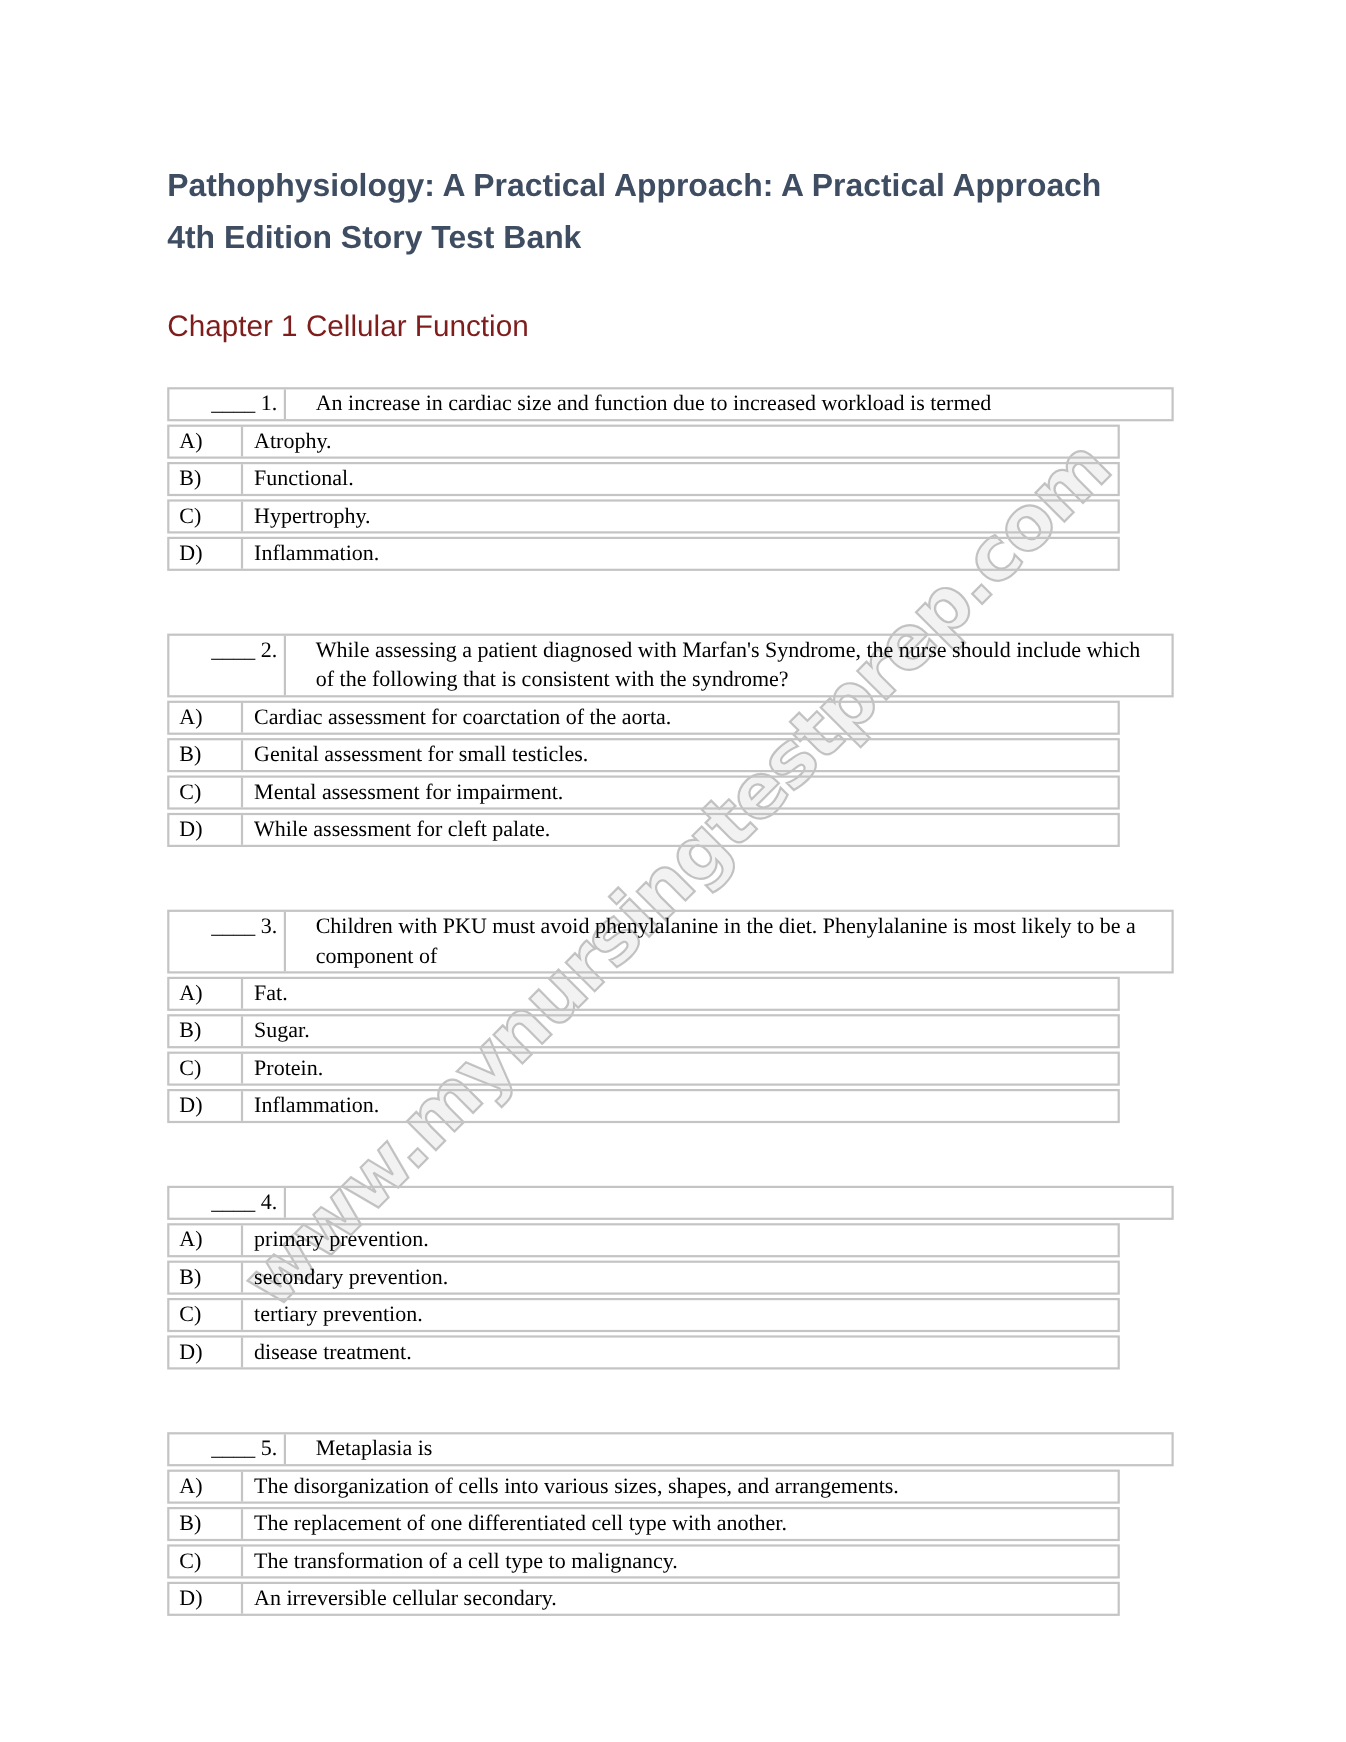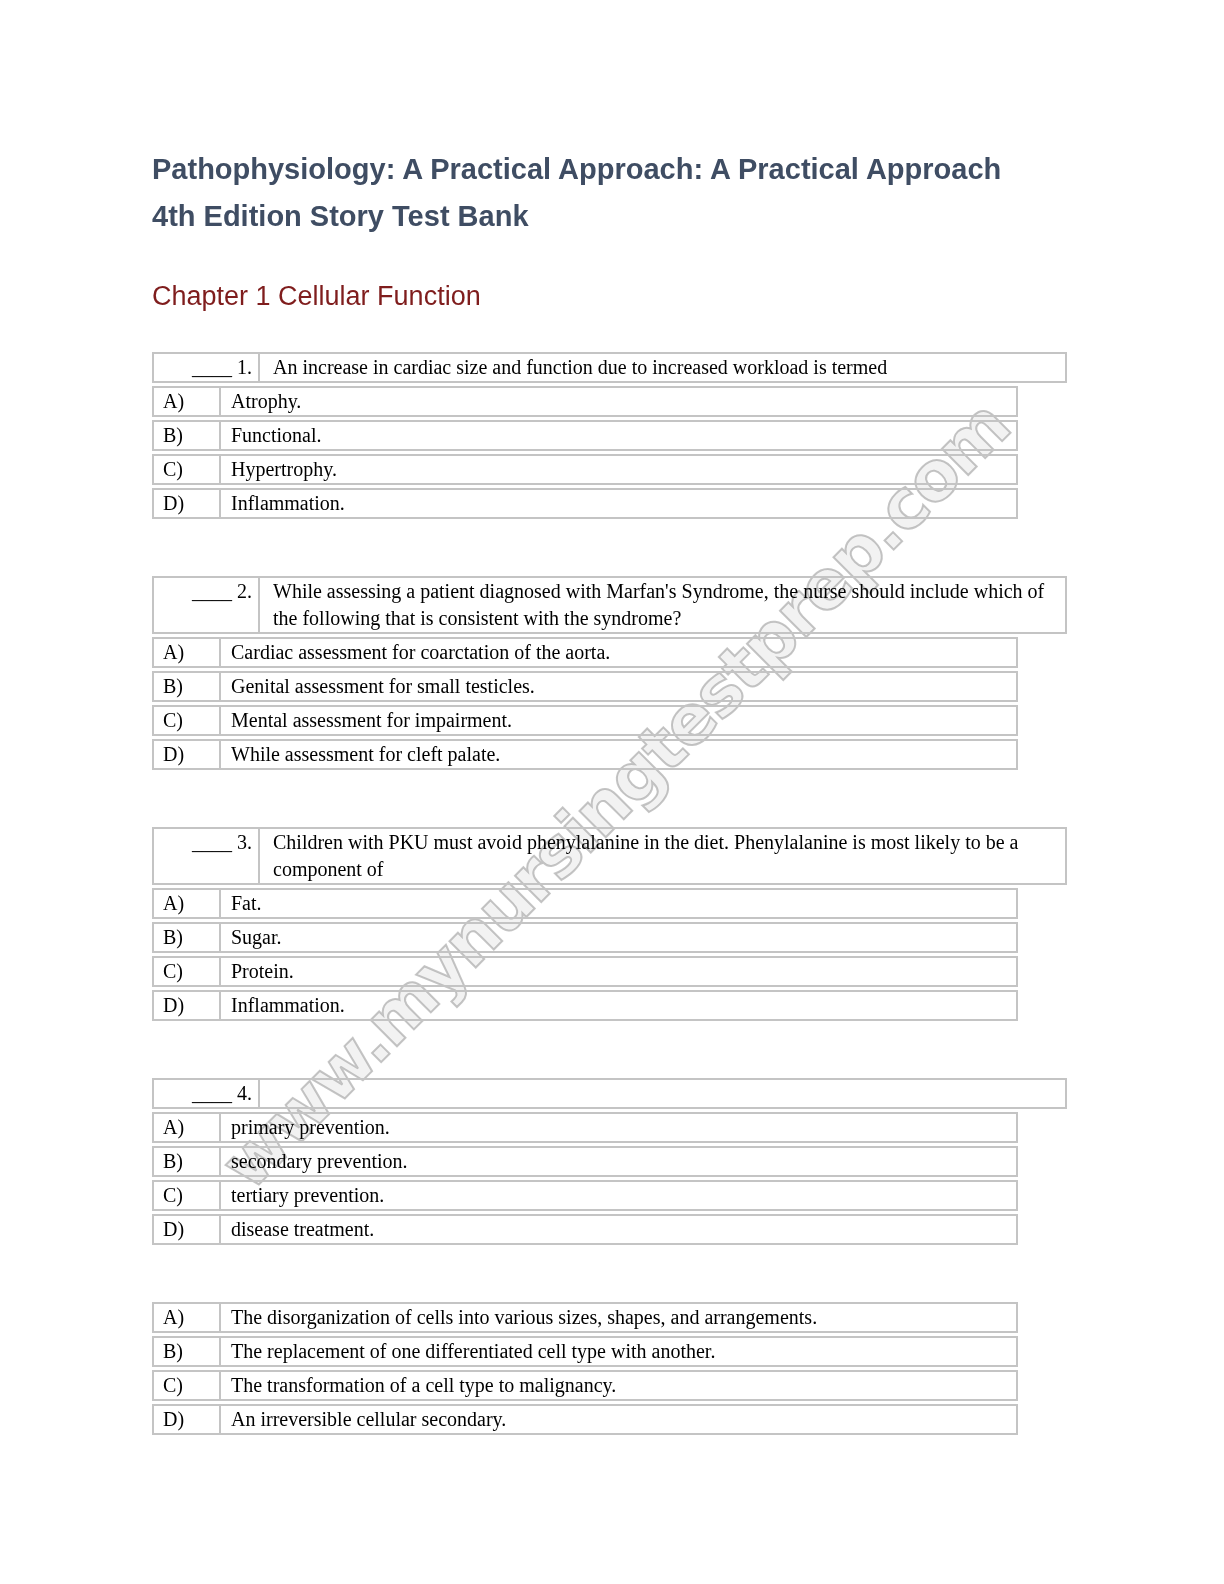--- a/index.html
+++ b/index.html
@@ -64,21 +64,21 @@
   .qnum {
     width: 98px;
     flex-shrink: 0;
     border-right: 2px solid #c4c4c4;
     text-align: right;
     padding: 0 6px 0 0;
     white-space: nowrap;
   }
   .qtext {
     flex: 1;
-    padding: 0 10px 0 13px;
+    padding: 0 10px 0 27px;
   }
   .oletter {
     width: 56px;
     flex-shrink: 0;
     border-right: 2px solid #c4c4c4;
     padding: 0 0 0 9px;
   }
   .otext {
     flex: 1;
     padding: 0 10px;
@@ -182,20 +182,24 @@
         <div class="oletter">C)</div>
         <div class="otext">tertiary prevention.</div>
       </div>
       <div class="orow">
         <div class="oletter">D)</div>
         <div class="otext">disease treatment.</div>
       </div>
     </section>
 
     <section class="qblock">
+      <div class="qrow">
+        <div class="qnum"><span>____</span> <span>5.</span></div>
+        <div class="qtext">Metaplasia is</div>
+      </div>
       <div class="orow">
         <div class="oletter">A)</div>
         <div class="otext">The disorganization of cells into various sizes, shapes, and arrangements.</div>
       </div>
       <div class="orow">
         <div class="oletter">B)</div>
         <div class="otext">The replacement of one differentiated cell type with another.</div>
       </div>
       <div class="orow">
         <div class="oletter">C)</div>

